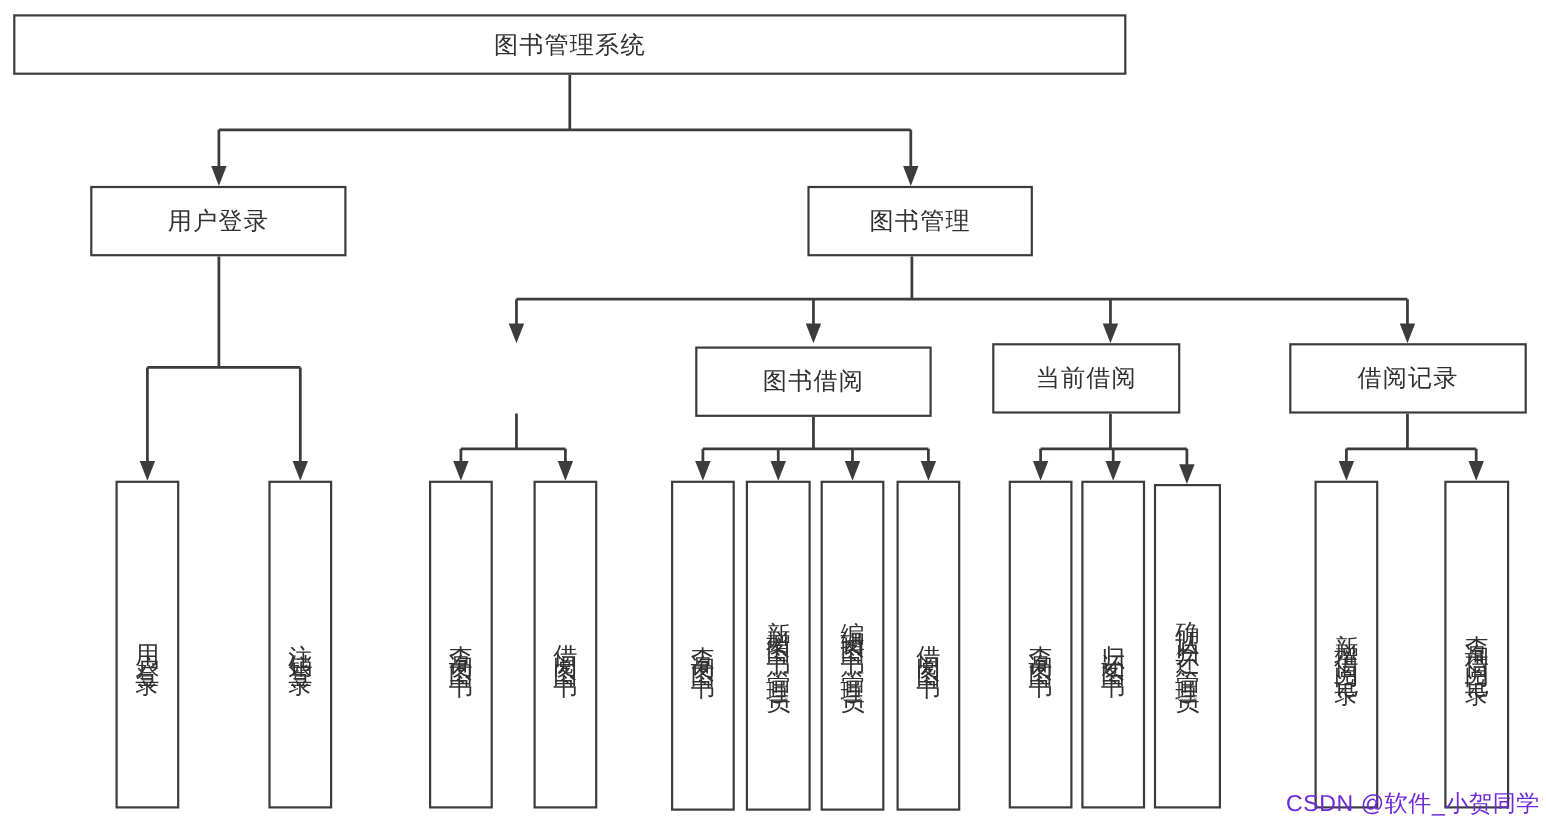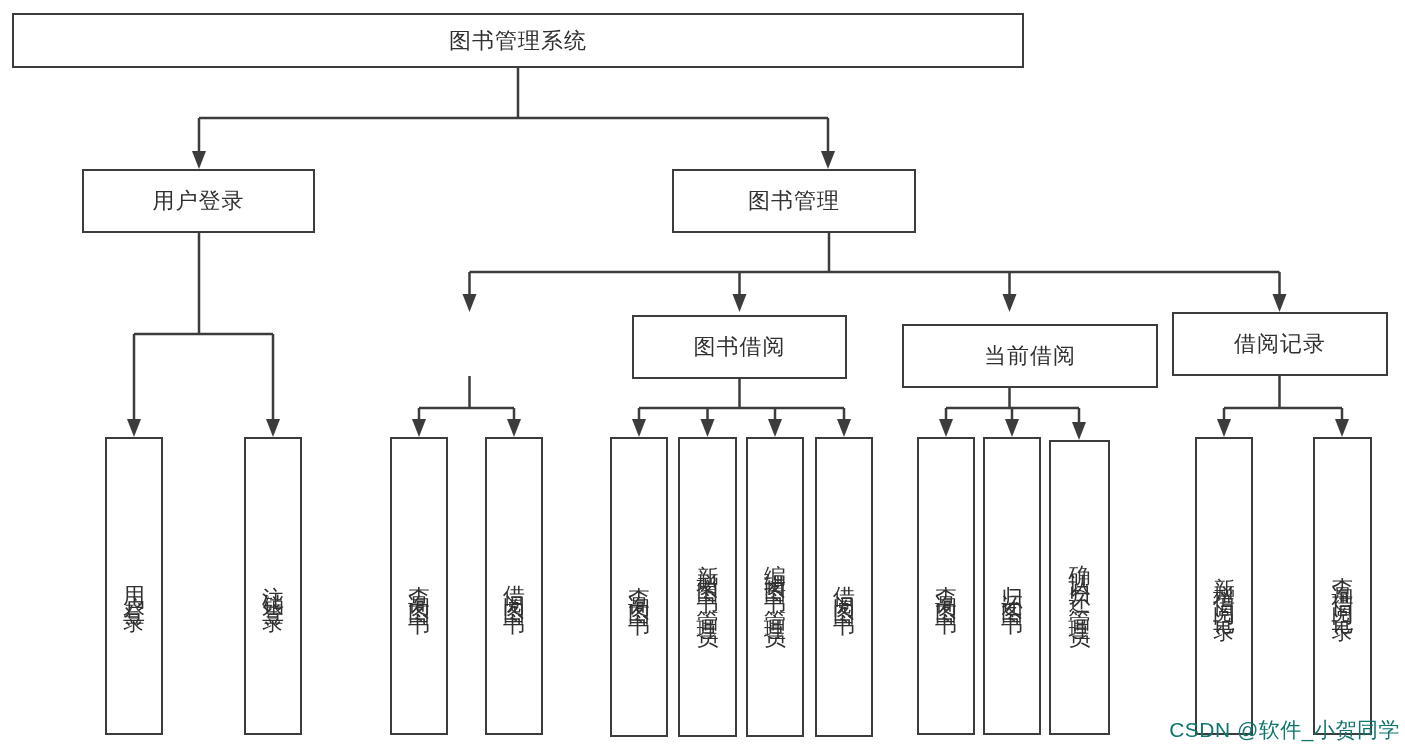--- a/index.html
+++ b/index.html
@@ -39,21 +39,21 @@
     letter-spacing: 9px;
     font-size: 22px;
     line-height: 1;
     color: #303030;
   }
   .watermark {
     position: absolute;
     right: 5px;
     top: 716px;
     font-size: 21px;
-    color: #0f766e;
+    color: #6d28d9;
     z-index: 3;
     letter-spacing: 0.5px;
     white-space: nowrap;
   }
 </style>
 </head>
 <body>
 
 <div class="stage">
 
@@ -116,28 +116,28 @@
     </g>
   </svg>
 
   <div class="node" style="left:12px;top:13px;width:1012px;height:55px">
     <span>图书管理系统</span>
   </div>
 
   <div class="node" style="left:82px;top:169px;width:233px;height:64px">
     <span>用户登录</span>
   </div>
-  <div class="node" style="left:672px;top:169px;width:244px;height:64px">
+  <div class="node" style="left:734px;top:169px;width:205px;height:64px">
     <span>图书管理</span>
   </div>
 
   <div class="node" style="left:632px;top:315px;width:215px;height:64px">
     <span>图书借阅</span>
   </div>
-  <div class="node" style="left:902px;top:324px;width:256px;height:64px">
+  <div class="node" style="left:902px;top:312px;width:171px;height:64px">
     <span>当前借阅</span>
   </div>
   <div class="node" style="left:1172px;top:312px;width:216px;height:64px">
     <span>借阅记录</span>
   </div>
 
   <div class="node leaf" style="left:105px;top:437px;width:58px;height:298px">
     <span>用户登录</span>
   </div>
   <div class="node leaf" style="left:244px;top:437px;width:58px;height:298px">

